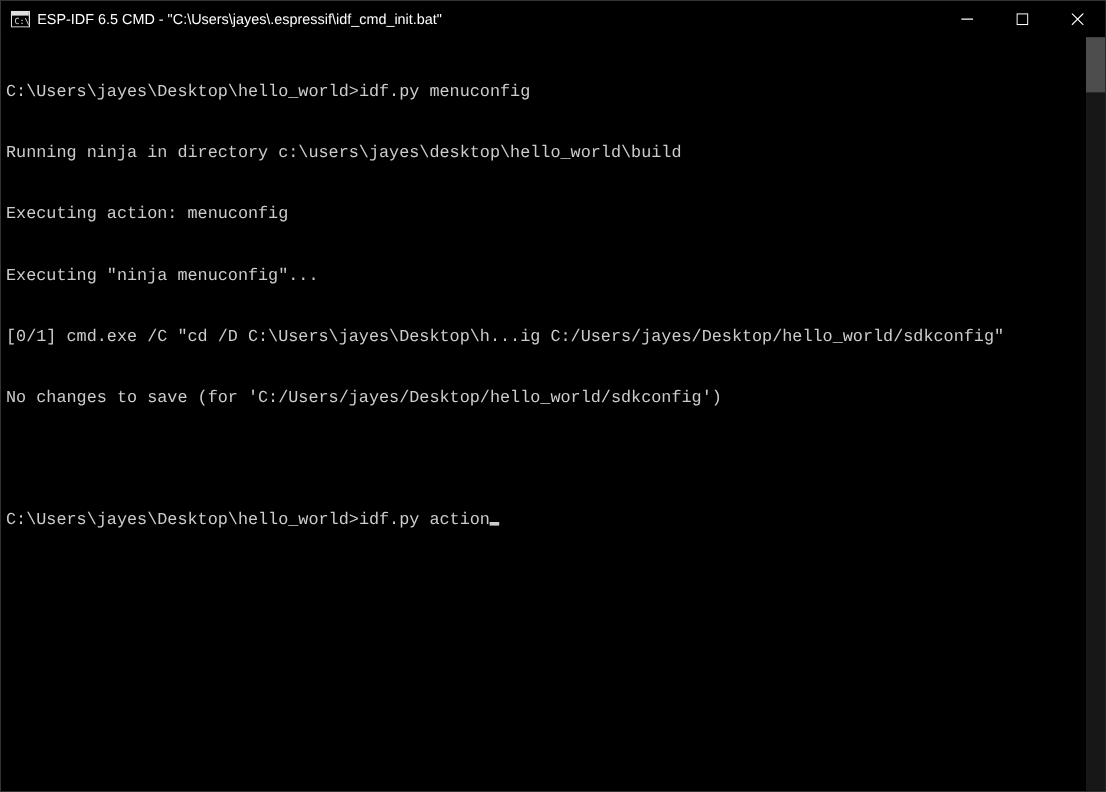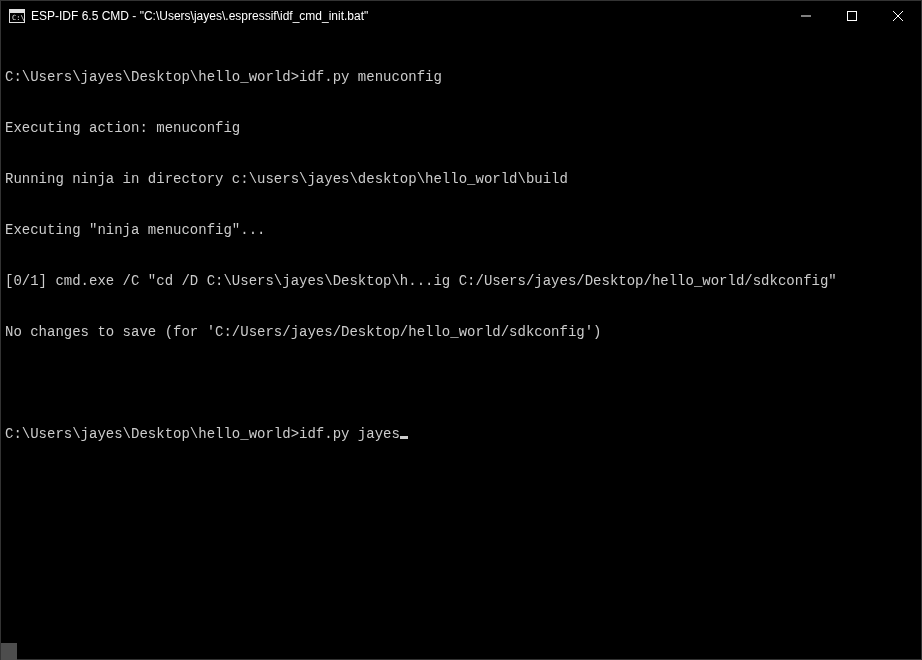--- a/index.html
+++ b/index.html
@@ -51,21 +51,20 @@
       border: none;
       outline: none;
       cursor: default;
     }
     .title-btn svg { display: block; }
 
     .terminal-wrap {
       position: relative;
       flex: 1 1 auto;
       display: flex;
-      flex-direction: column;
     }
     .terminal {
       flex: 1 1 auto;
       background: #000;
       color: #cccccc;
       font-family: Consolas, "Courier New", monospace;
       font-size: 14px;
       line-height: 17px;
       padding: 4px 0 0 4px;
       white-space: pre;
@@ -127,25 +126,25 @@
         <svg width="10" height="10" viewBox="0 0 10 10">
             <path d="M0 0 L10 10 M10 0 L0 10" stroke="#fff" stroke-width="1"></path>
           </svg>
       </button>
     </div>
   </div>
 
   <div class="terminal-wrap">
     <div class="terminal">
       <div class="row"><span>C:\Users\jayes\Desktop\hello_world&gt;</span><span>idf.py menuconfig</span></div>
+      <div class="row">Running ninja in directory c:\users\jayes\desktop\hello_world\build</div>
       <div class="row">Executing action: menuconfig</div>
-      <div class="row">Running ninja in directory c:\users\jayes\desktop\hello_world\build</div>
       <div class="row">Executing "ninja menuconfig"...</div>
       <div class="row">[0/1] cmd.exe /C "cd /D C:\Users\jayes\Desktop\h...ig C:/Users/jayes/Desktop/hello_world/sdkconfig"</div>
       <div class="row">No changes to save (for 'C:/Users/jayes/Desktop/hello_world/sdkconfig')</div>
       <div class="row"></div>
-      <div class="row"><span>C:\Users\jayes\Desktop\hello_world&gt;</span><span>idf.py jayes</span><span class="caret"></span></div>
+      <div class="row"><span>C:\Users\jayes\Desktop\hello_world&gt;</span><span>idf.py action</span><span class="caret"></span></div>
     </div>
     <div class="scrollbar-track">
       <div class="scrollbar-thumb"></div>
     </div>
   </div>
 </div>
 
 </body></html>

